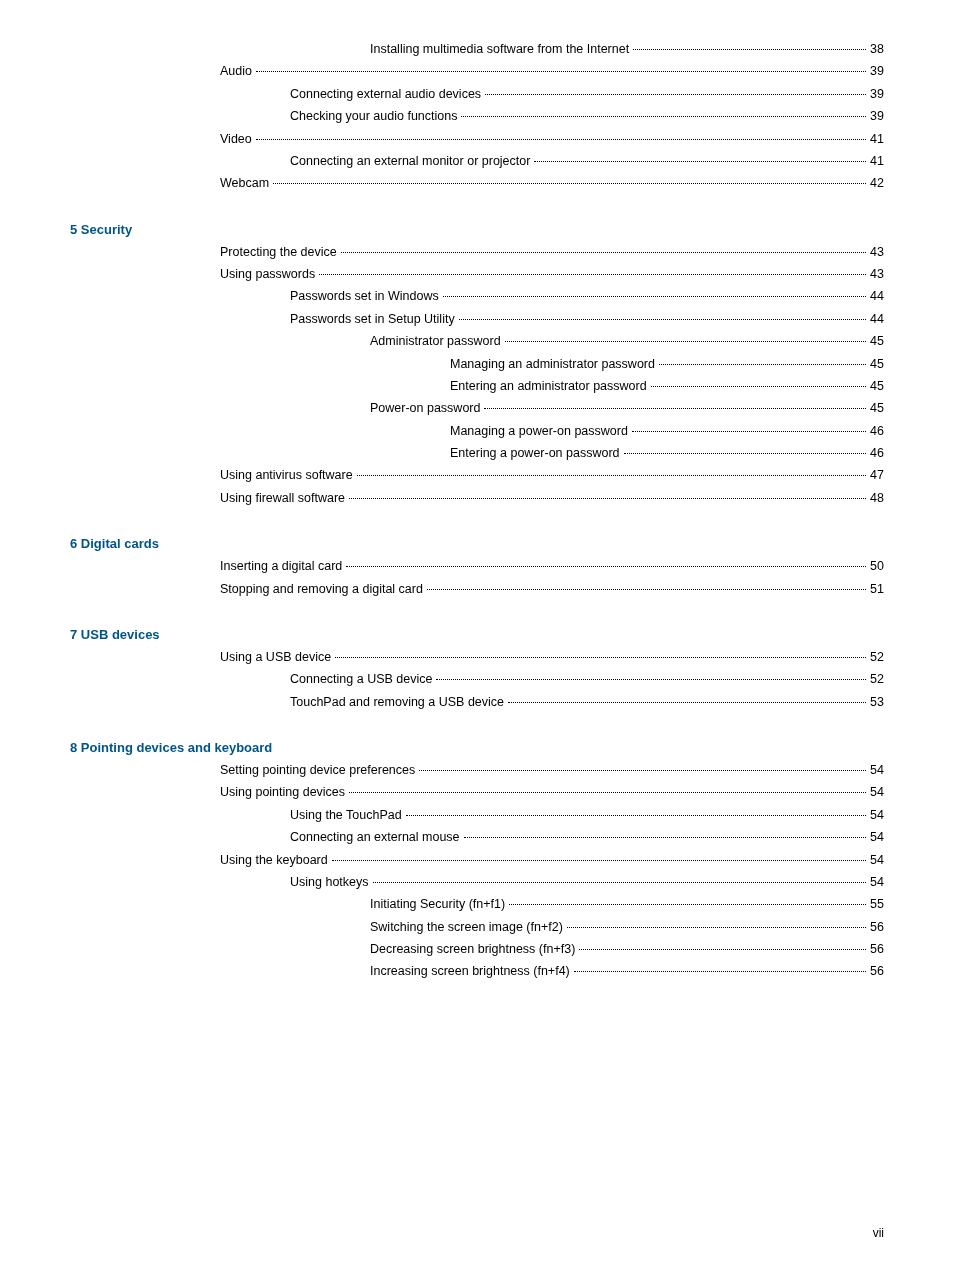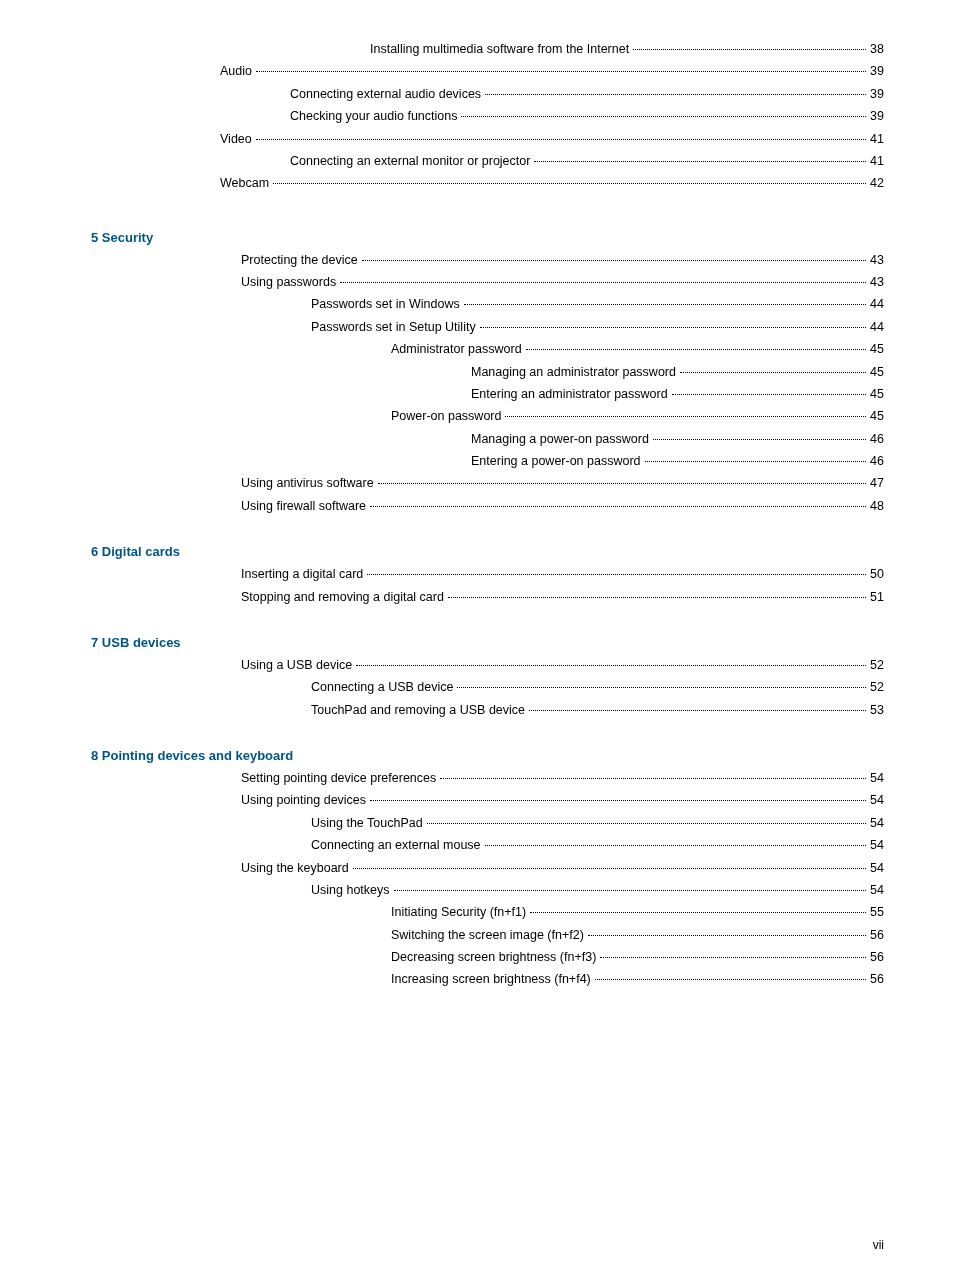--- a/index.html
+++ b/index.html
@@ -13,21 +13,20 @@
       font-family: Arial, Helvetica, sans-serif;
       font-size: 13px;
       color: #000000;
       width: 954px;
       min-height: 1270px;
       padding: 40px 70px 60px 70px;
     }
 
     .toc-section {
       margin-bottom: 28px;
-      margin-left: 21px;
     }
 
     .section-header {
       color: #005587;
       font-weight: bold;
       font-size: 13px;
       margin-bottom: 6px;
     }
 
     .toc-entry {
@@ -57,28 +56,28 @@
       white-space: nowrap;
       flex-shrink: 0;
     }
     .indent-2 { padding-left: 150px; }
     .indent-3 { padding-left: 220px; }
     .indent-4 { padding-left: 300px; }
     .indent-5 { padding-left: 380px; }
 
     .page-footer {
       position: fixed;
-      bottom: 18px;
+      bottom: 30px;
       right: 70px;
       font-size: 12px;
       color: #000;
     }
 
     .top-entries {
-      margin-bottom: 36px;
+      margin-bottom: 28px;
     }
   </style>
 </head>
 <body>
 
 <div class="top-entries">
 <div class="toc-entry indent-4">
       <span class="entry-text">Installing multimedia software from the Internet</span>
       <span class="dots"></span>
       <span class="page-num">38</span>

